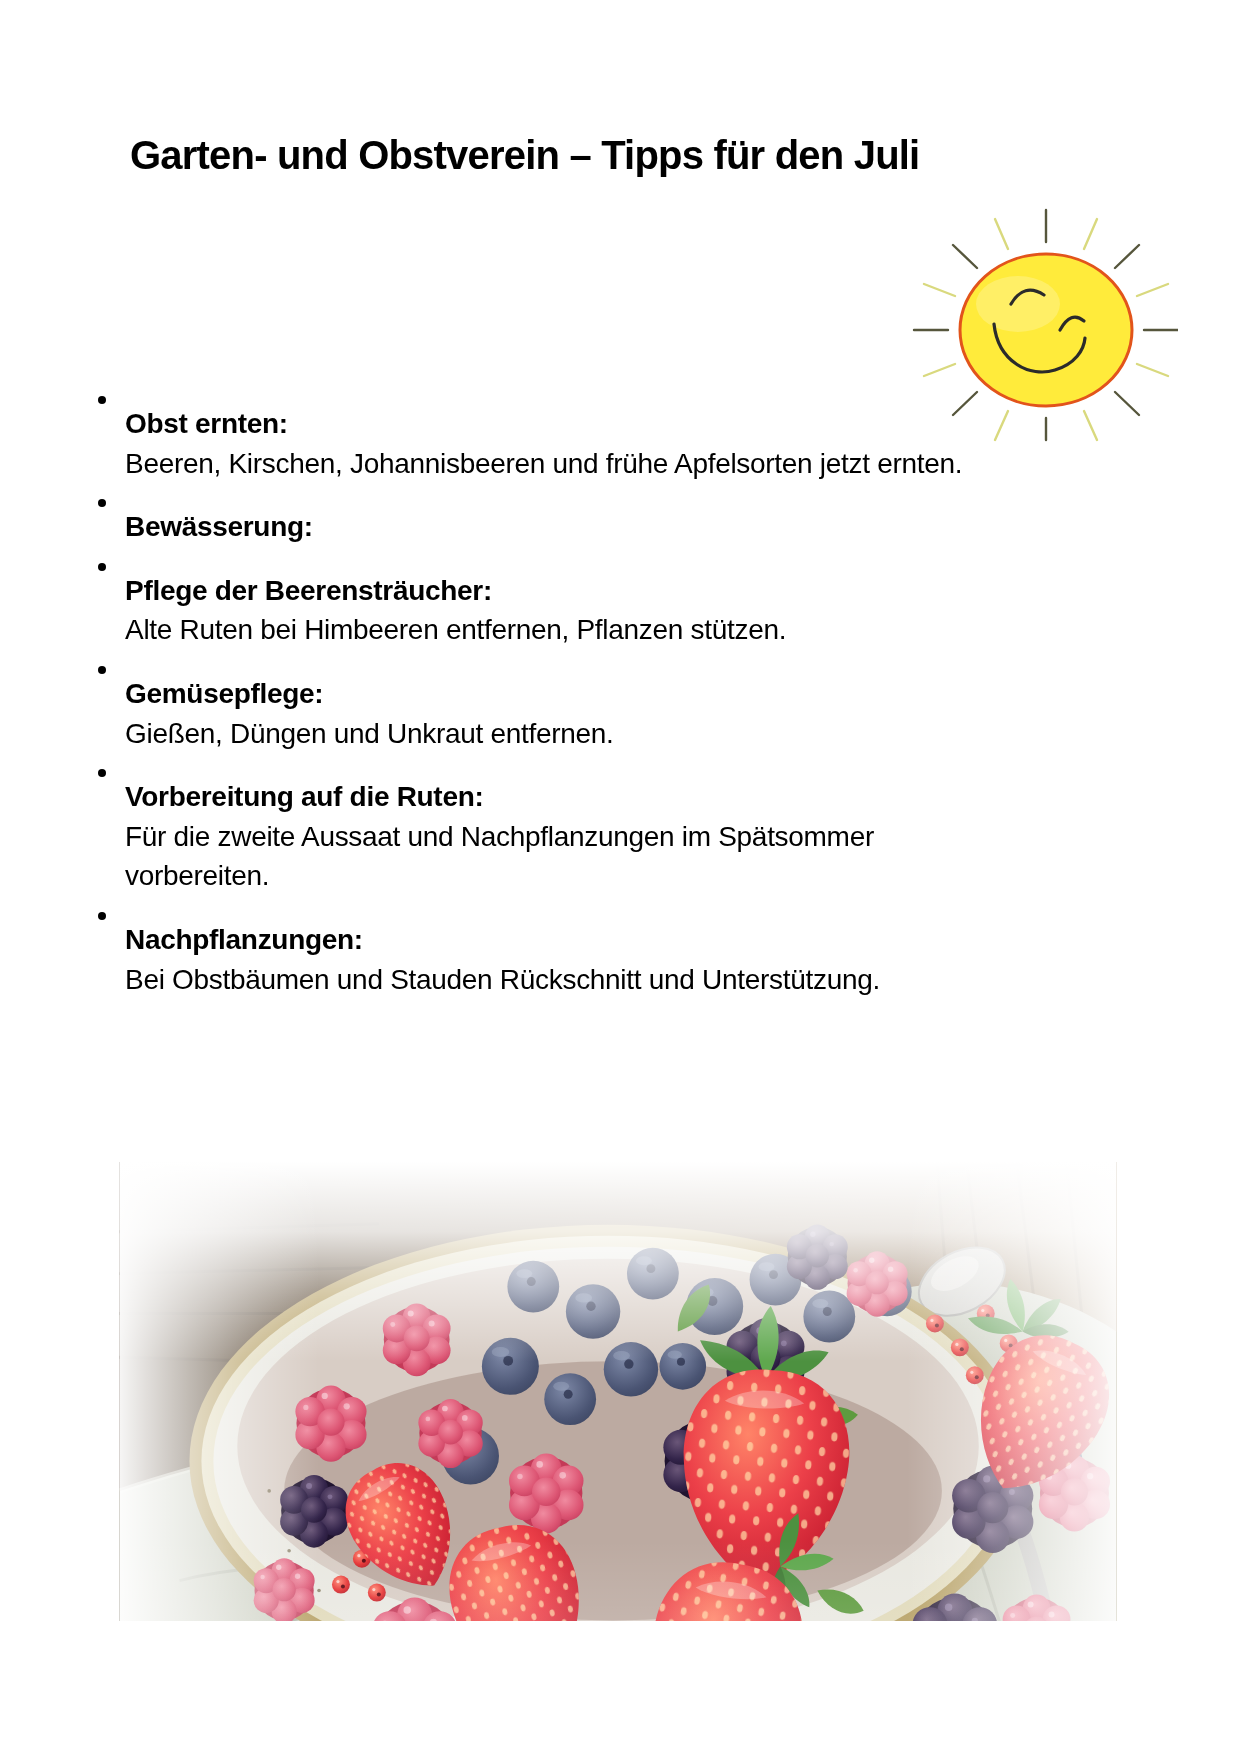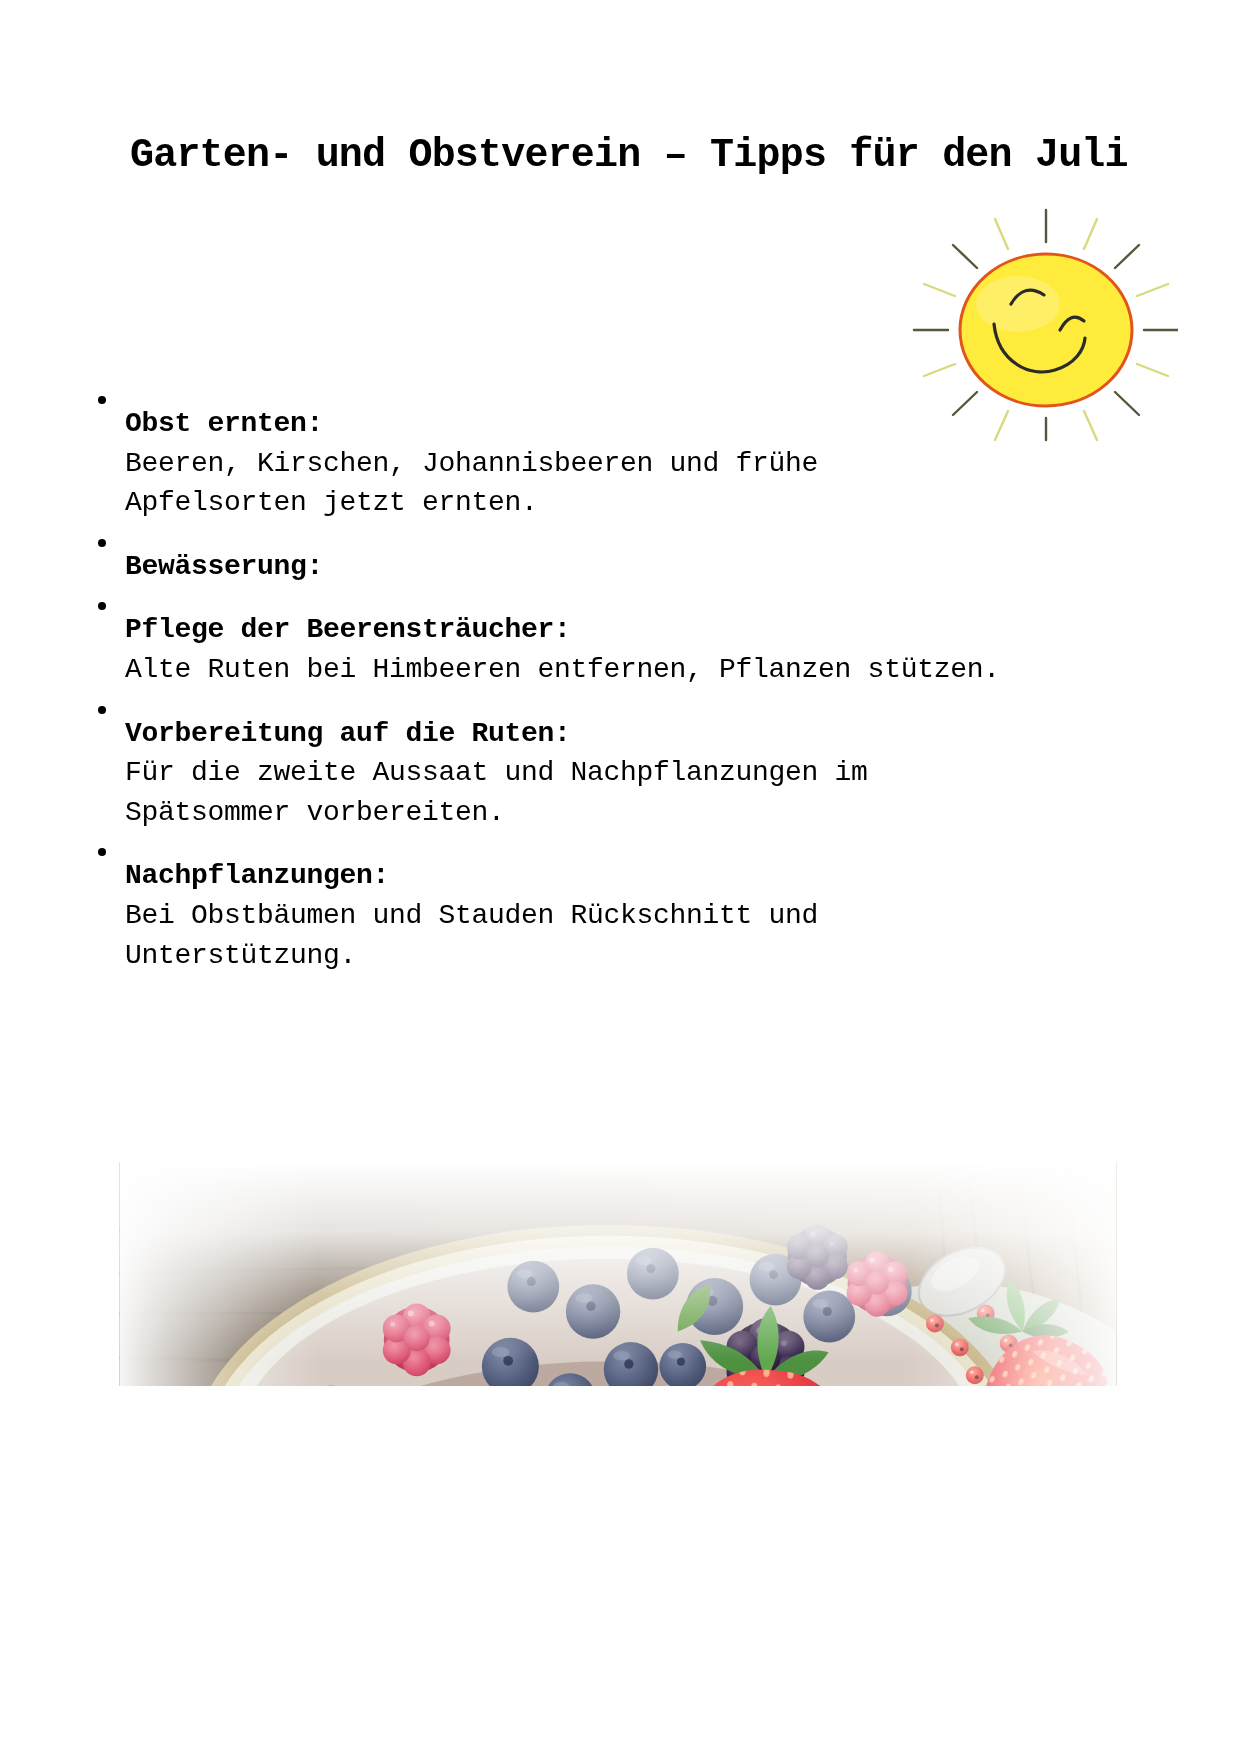--- a/index.html
+++ b/index.html
@@ -1,17 +1,17 @@
 <!DOCTYPE html>
 <html><head>
 <meta charset="utf-8">
 <style>
   html,body{margin:0;padding:0;background:#ffffff;}
-  .page{position:relative;width:1240px;height:1386px;background:#fff;overflow:hidden;
-        font-family:Liberation Mono, monospace;color:#000;}
+  .page{position:relative;width:1240px;height:1621px;background:#fff;overflow:hidden;
+        font-family:Liberation Sans, sans-serif;color:#000;}
   .doc-title{position:absolute;left:130px;top:133px;margin:0;font-size:40px;font-weight:bold;
         letter-spacing:-0.8px;white-space:nowrap;}
   .sun-wrap{position:absolute;left:818px;top:192px;width:360px;height:250px;}
   .tips{position:absolute;left:98px;top:380px;width:920px;margin:0;padding:0;list-style:none;}
   .tip{display:flex;align-items:flex-start;flex-direction:column;}
   .dot{flex:0 0 auto;width:8px;height:8px;border-radius:50%;background:#000;margin-top:16px;}
   .tiptext{margin-left:27px;width:890px;font-size:28px;line-height:39.6px;letter-spacing:-0.3px;}
   .tip-title{font-weight:bold;}
   .photo{position:absolute;left:118px;top:1162px;width:1000px;height:592px;}
   svg{display:block;}
@@ -69,20 +69,27 @@
       <span class="dot"></span>
       <div class="tiptext">
         <div class="tip-title">Bewässerung:</div>
       </div>
     </li>
     <li class="tip">
       <span class="dot"></span>
       <div class="tiptext">
         <div class="tip-title">Pflege der Beerensträucher:</div>
         <div class="tip-desc">Alte Ruten bei Himbeeren entfernen, Pflanzen stützen.</div>
+      </div>
+    </li>
+    <li class="tip">
+      <span class="dot"></span>
+      <div class="tiptext">
+        <div class="tip-title">Gemüsepflege:</div>
+        <div class="tip-desc">Gießen, Düngen und Unkraut entfernen.</div>
       </div>
     </li>
     <li class="tip">
       <span class="dot"></span>
       <div class="tiptext">
         <div class="tip-title">Vorbereitung auf die Ruten:</div>
         <div class="tip-desc">Für die zweite Aussaat und Nachpflanzungen im Spätsommer vorbereiten.</div>
       </div>
     </li>
     <li class="tip">

